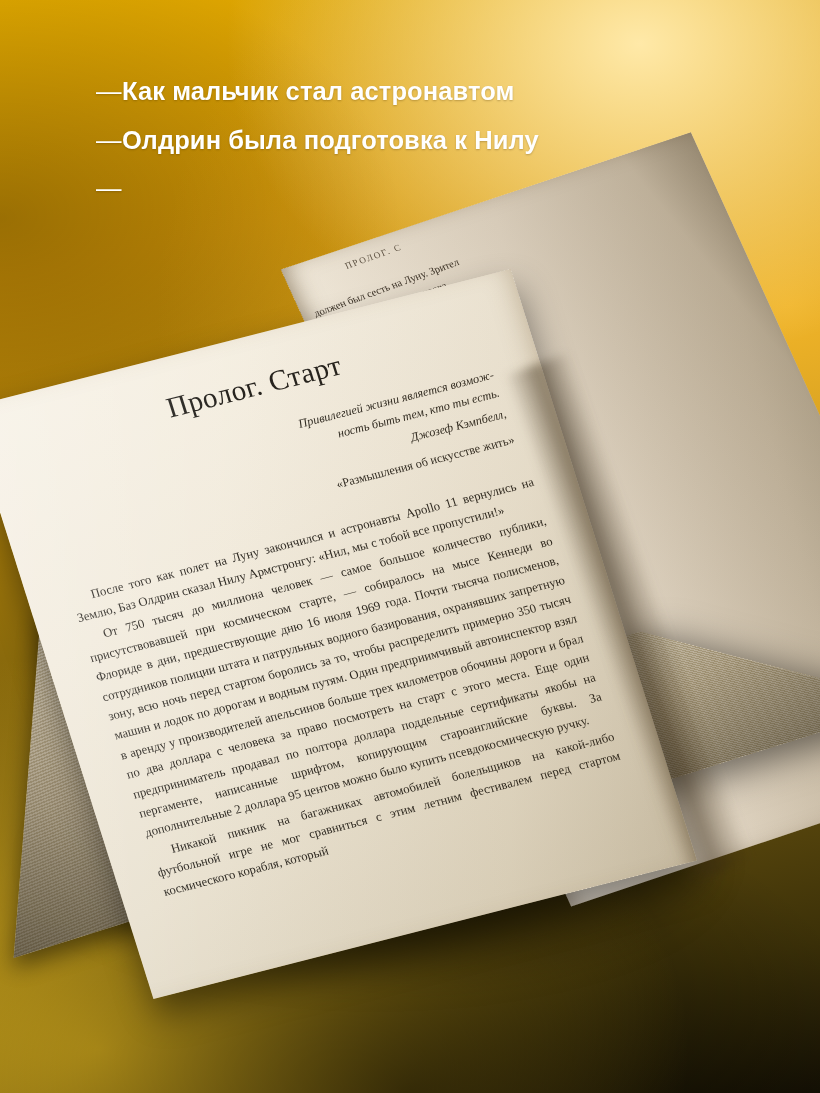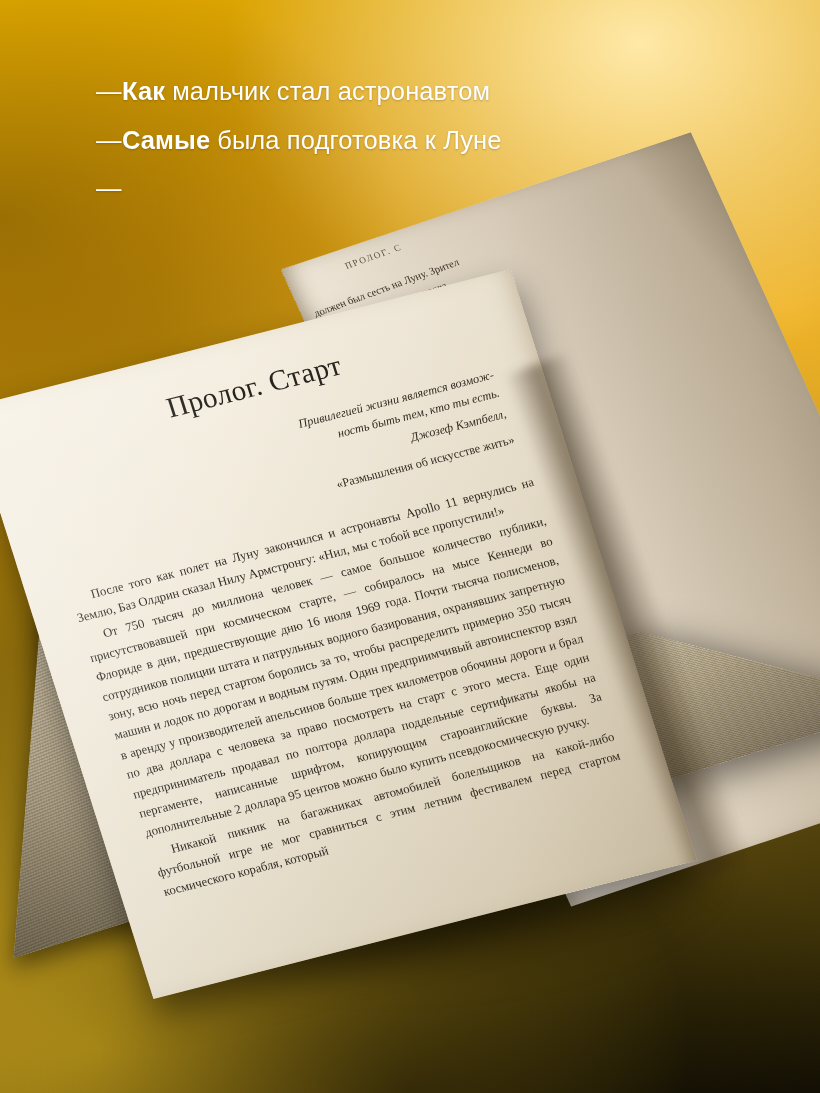--- a/index.html
+++ b/index.html
@@ -59,21 +59,21 @@
     flex: 0 0 26px;
     color: #ffffff;
     font-size: 25.5px;
   }
   .bullet-strong {
     font-weight: 700;
     margin-right: 7px;
     white-space: nowrap;
   }
   .bullet-rest {
-    font-weight: 400;
+    font-weight: 700;
   }
 
   
   .book {
     position: absolute;
     left: -6px;
     top: 228px;
     width: 836px;
     height: 830px;
     z-index: 4;
@@ -271,21 +271,21 @@
     <div class="bullet-row">
       <span class="dash">—</span>
       <span>
         <span class="bullet-strong">Как</span><span class="bullet-rest">мальчик стал астронавтом</span>
       </span>
     </div>
 
     <div class="bullet-row">
       <span class="dash">—</span>
       <span>
-        <span class="bullet-strong">Самые</span><span class="bullet-rest">была подготовка к Луне</span>
+        <span class="bullet-strong">Олдрин</span><span class="bullet-rest">была подготовка к Нилу</span>
       </span>
     </div>
 
     <div class="bullet-row">
       <span class="dash">—</span>
     </div>
 
   </div>
 
   <div class="book">

